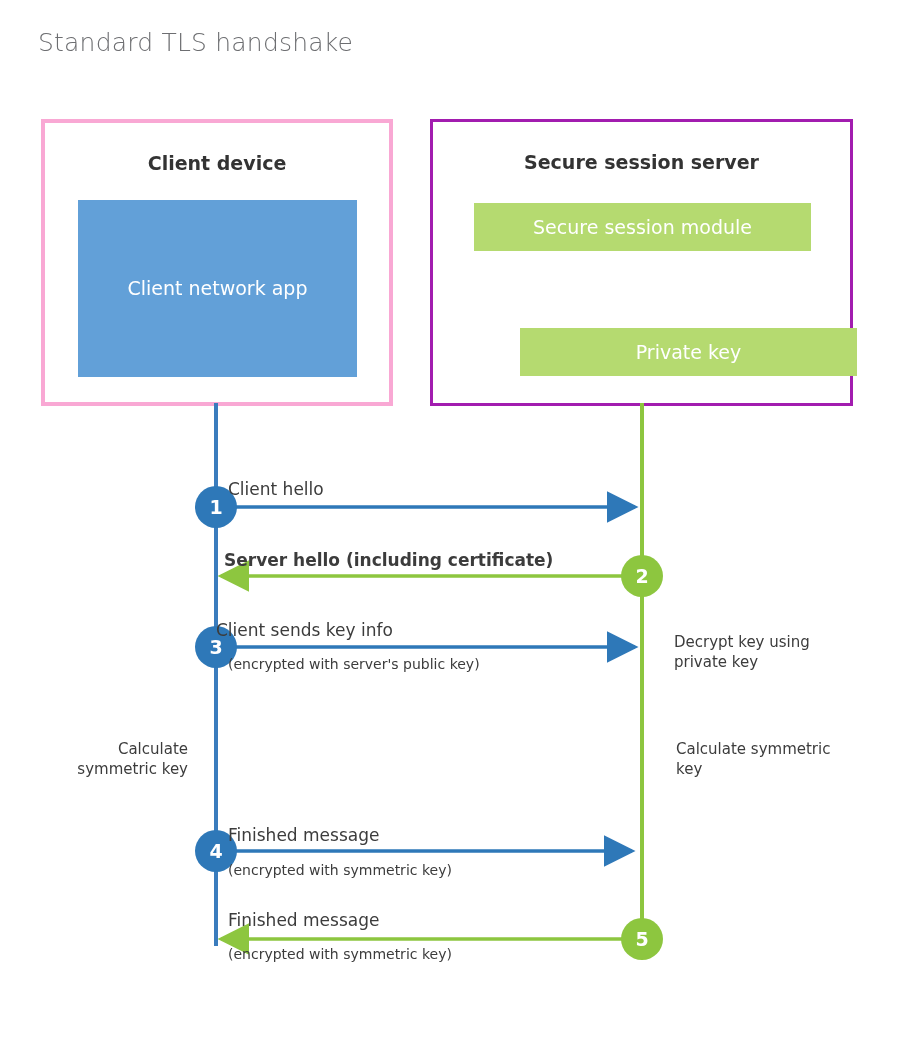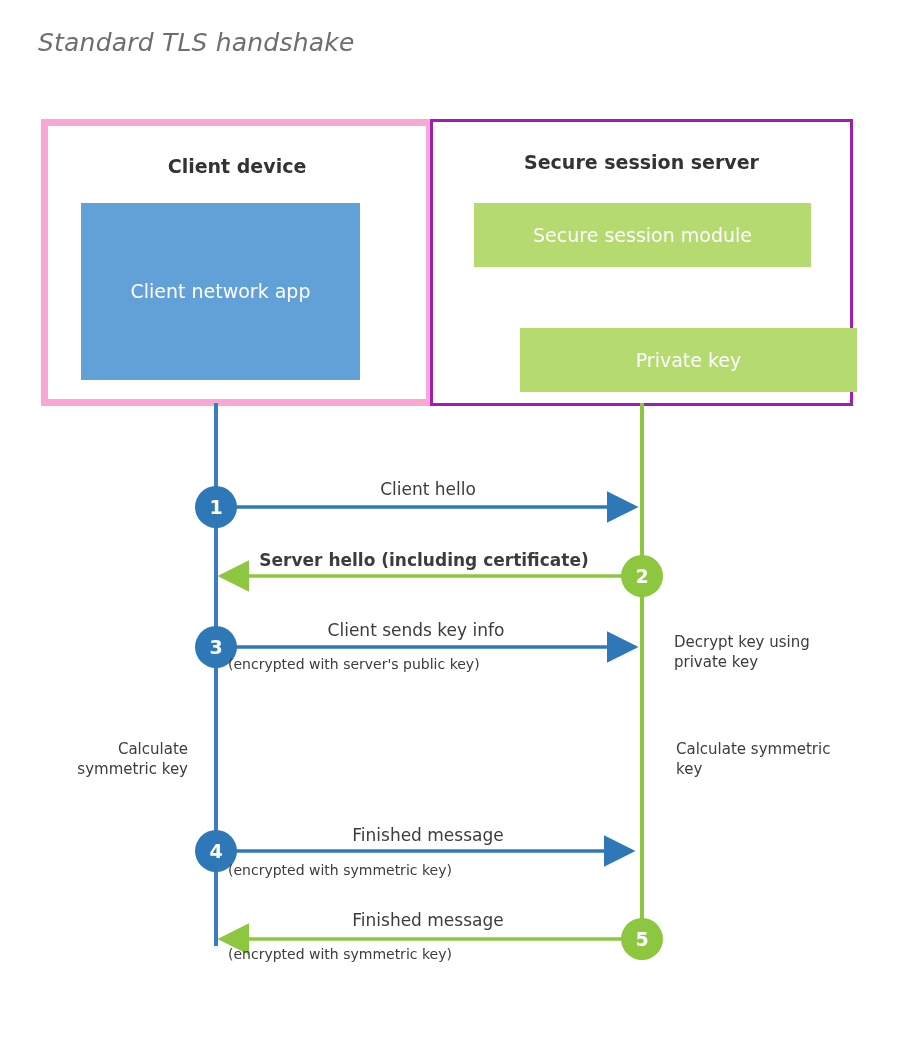--- a/index.html
+++ b/index.html
@@ -25,35 +25,34 @@
   
   .page-title {
     position: absolute;
     left: 38px;
     top: 28px;
     font-size: 25px;
     font-weight: 300;
     letter-spacing: 0.2px;
     color: #6d6e71;
     white-space: nowrap;
-    font-style: italic;
   }
 
   
   .node-box {
     position: absolute;
     background: #ffffff;
     box-sizing: border-box;
   }
   #client-box {
     left: 41px;
     top: 119px;
-    width: 392px;
+    width: 352px;
     height: 287px;
-    border: 7px solid #f9a8d4;
+    border: 4px solid #f9a8d4;
   }
   #server-box {
     left: 430px;
     top: 119px;
     width: 423px;
     height: 287px;
     border: 3px solid #a21caf;
   }
   .node-title {
     position: absolute;
@@ -83,21 +82,21 @@
     text-align: center;
     line-height: 1.35;
     padding: 0 10px;
     box-sizing: border-box;
   }
 
   .server-block {
     position: absolute;
     left: 41px;
     width: 337px;
-    height: 64px;
+    height: 48px;
     background: #b5da70;
     color: #ffffff;
     font-size: 19px;
     display: flex;
     align-items: center;
     justify-content: center;
     text-align: center;
     box-sizing: border-box;
   }
   #server-block-0 { top: 81px; }
@@ -149,21 +148,21 @@
 
   #step-1 { left: 195px; top: 486px; }
   #step-2 { left: 621px; top: 555px; }
   #step-3 { left: 195px; top: 626px; }
   #step-4 { left: 195px; top: 830px; }
   #step-5 { left: 621px; top: 918px; }
 
   
   .msg-label {
     position: absolute;
-    text-align: center;
+    text-align: left;
     color: #3c3c3c;
     font-size: 17px;
     white-space: nowrap;
   }
   .msg-sublabel {
     position: absolute;
     text-align: left;
     color: #3c3c3c;
     font-size: 14px;
     white-space: nowrap;

